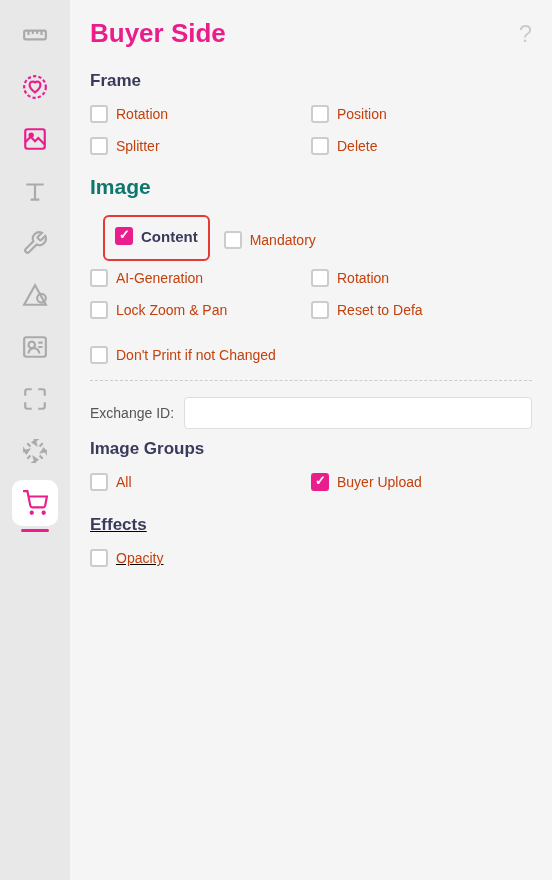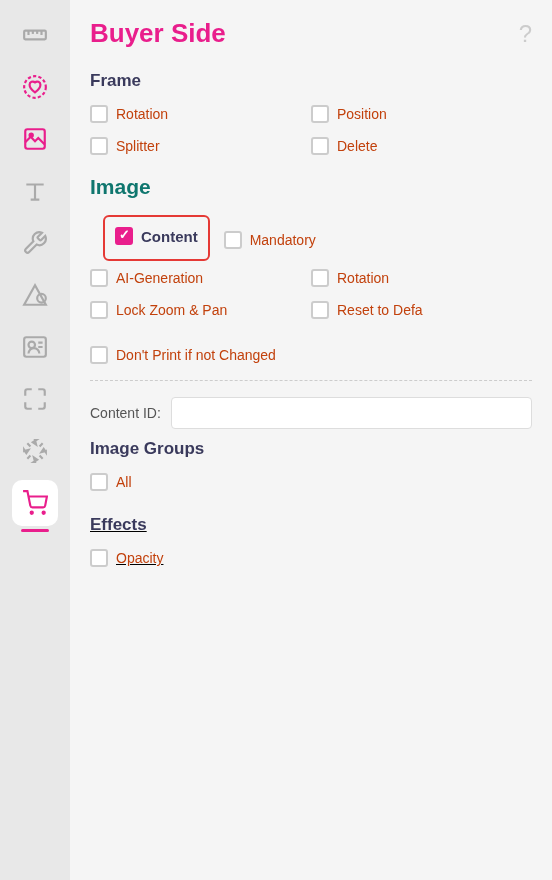--- a/index.html
+++ b/index.html
@@ -341,30 +341,34 @@
 
     <div class="checkbox-item" style="margin-top:19px;">
       <input type="checkbox" id="dont_print" style="">
       <label for="dont_print">Don't Print if not Changed</label>
     </div>
   </div>
 
   <hr class="divider">
 
   <div class="exchange-row">
-    <span class="exchange-label">Content ID:</span>
+    <span class="exchange-label">Exchange ID:</span>
     <input type="text" class="exchange-input" value="" style="">
   </div>
 
   <div class="image-groups-section">
     <div class="section-title">Image Groups</div>
     <div class="checkbox-grid">
       <div class="checkbox-item">
         <input type="checkbox" id="all" style="">
         <label for="all">All</label>
+      </div>
+      <div class="checkbox-item">
+        <input type="checkbox" id="buyer_upload" checked="" style="">
+        <label for="buyer_upload">Buyer Upload</label>
       </div>
     </div>
   </div>
 
   <div class="effects-section">
     <div class="section-title">Effects</div>
     <div class="checkbox-item">
       <input type="checkbox" id="opacity" style="">
       <label for="opacity">Opacity</label>
     </div>

